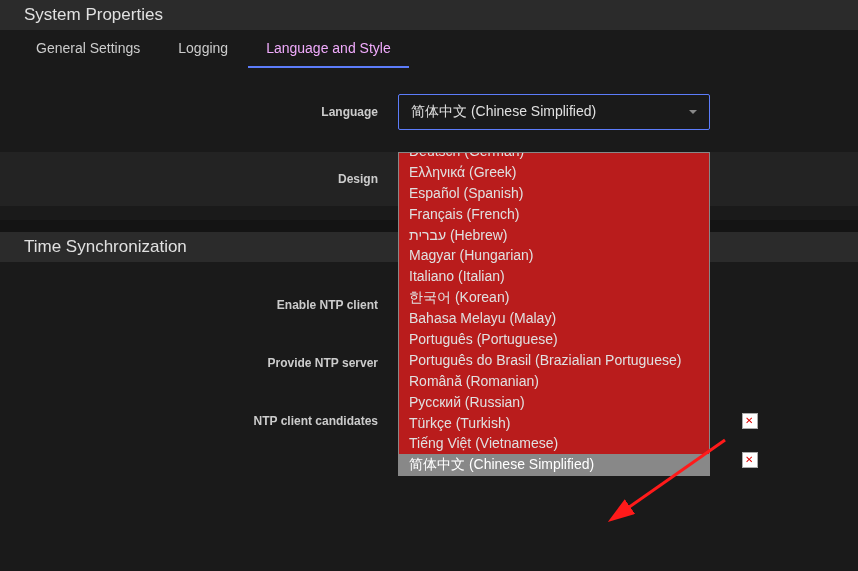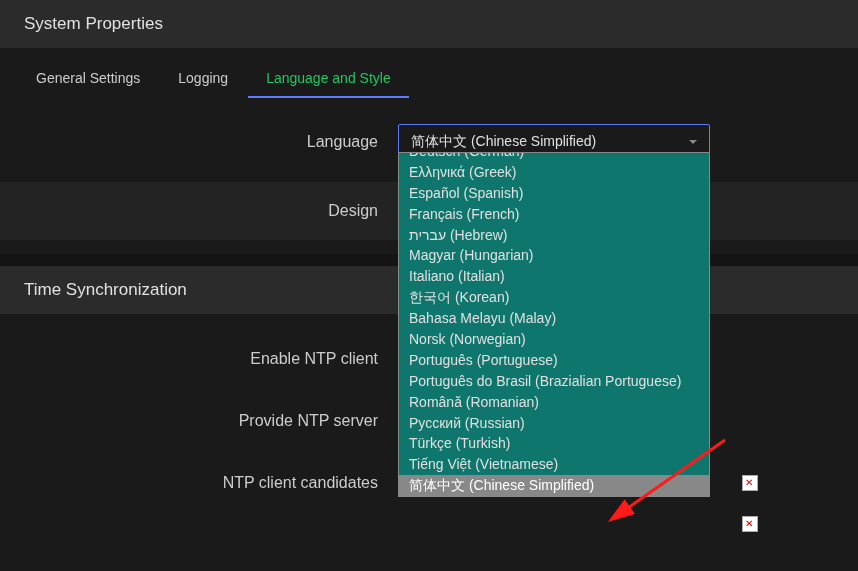--- a/index.html
+++ b/index.html
@@ -8,58 +8,59 @@
   color: #cccccc;
   font-family: -apple-system, BlinkMacSystemFont, "Segoe UI", Arial, sans-serif;
   font-size: 14px;
   width: 858px;
   height: 571px;
   overflow: hidden;
   position: relative;
 }
 .section-header {
   background: #2b2b2b;
-  padding: 14px 24px;
+  padding: 5px 24px;
   font-size: 17px;
   font-weight: 500;
   color: #e0e0e0;
 }
 .tabs {
   display: flex;
-  padding: 12px 18px 0 18px;
+  padding: 0 18px 0 18px;
   gap: 2px;
 }
 .tab {
   padding: 10px 18px;
   color: #cccccc;
   cursor: pointer;
   border-bottom: 2px solid transparent;
   font-size: 14px;
 }
 .tab.active {
   border-bottom: 2px solid #5c7cfa;
-  color: #22c55e;
+  color: #f0abfc;
 }
 .form-area {
   padding: 14px 0;
 }
 .form-row {
   display: flex;
   align-items: center;
   padding: 12px 0;
 }
 .form-row.dark {
   background: #232323;
 }
 .form-label {
   width: 398px;
   text-align: right;
   padding-right: 20px;
   color: #cccccc;
-  font-size: 16px;
+  font-size: 12px;
+  font-weight: bold;
 }
 .form-control-cell {
   flex: 1;
   position: relative;
   padding-right: 24px;
 }
 .select-box {
   width: 312px;
   border: 1px solid #5c7cfa;
   background: #1a1a1a;
@@ -75,21 +76,21 @@
   width: 0; height: 0;
   border-left: 4px solid transparent;
   border-right: 4px solid transparent;
   border-top: 4px solid #888;
 }
 .dropdown {
   position: absolute;
   left: 398px;
   top: 152px;
   width: 312px;
-  background: #0f766e;
+  background: #b91c1c;
   border: 1px solid #888;
   z-index: 100;
   max-height: 410px;
   overflow: hidden;
 }
 .dropdown-item {
   padding: 1px 10px;
   color: #e0e0e0;
   cursor: pointer;
   font-size: 14px;
@@ -203,21 +204,20 @@
 <div class="dropdown" id="lang-dropdown">
     <div class="dropdown-item cutoff">Deutsch (German)</div>
     <div class="dropdown-item">Ελληνικά (Greek)</div>
     <div class="dropdown-item">Español (Spanish)</div>
     <div class="dropdown-item">Français (French)</div>
     <div class="dropdown-item">עברית (Hebrew)</div>
     <div class="dropdown-item">Magyar (Hungarian)</div>
     <div class="dropdown-item">Italiano (Italian)</div>
     <div class="dropdown-item">한국어 (Korean)</div>
     <div class="dropdown-item">Bahasa Melayu (Malay)</div>
-    <div class="dropdown-item">Norsk (Norwegian)</div>
     <div class="dropdown-item">Português (Portuguese)</div>
     <div class="dropdown-item">Português do Brasil (Brazialian Portuguese)</div>
     <div class="dropdown-item">Română (Romanian)</div>
     <div class="dropdown-item">Русский (Russian)</div>
     <div class="dropdown-item">Türkçe (Turkish)</div>
     <div class="dropdown-item">Tiếng Việt (Vietnamese)</div>
     <div class="dropdown-item selected">简体中文 (Chinese Simplified)</div>
   </div>
 
 <svg class="arrow-annotation" width="130" height="100" viewBox="0 0 130 100">

